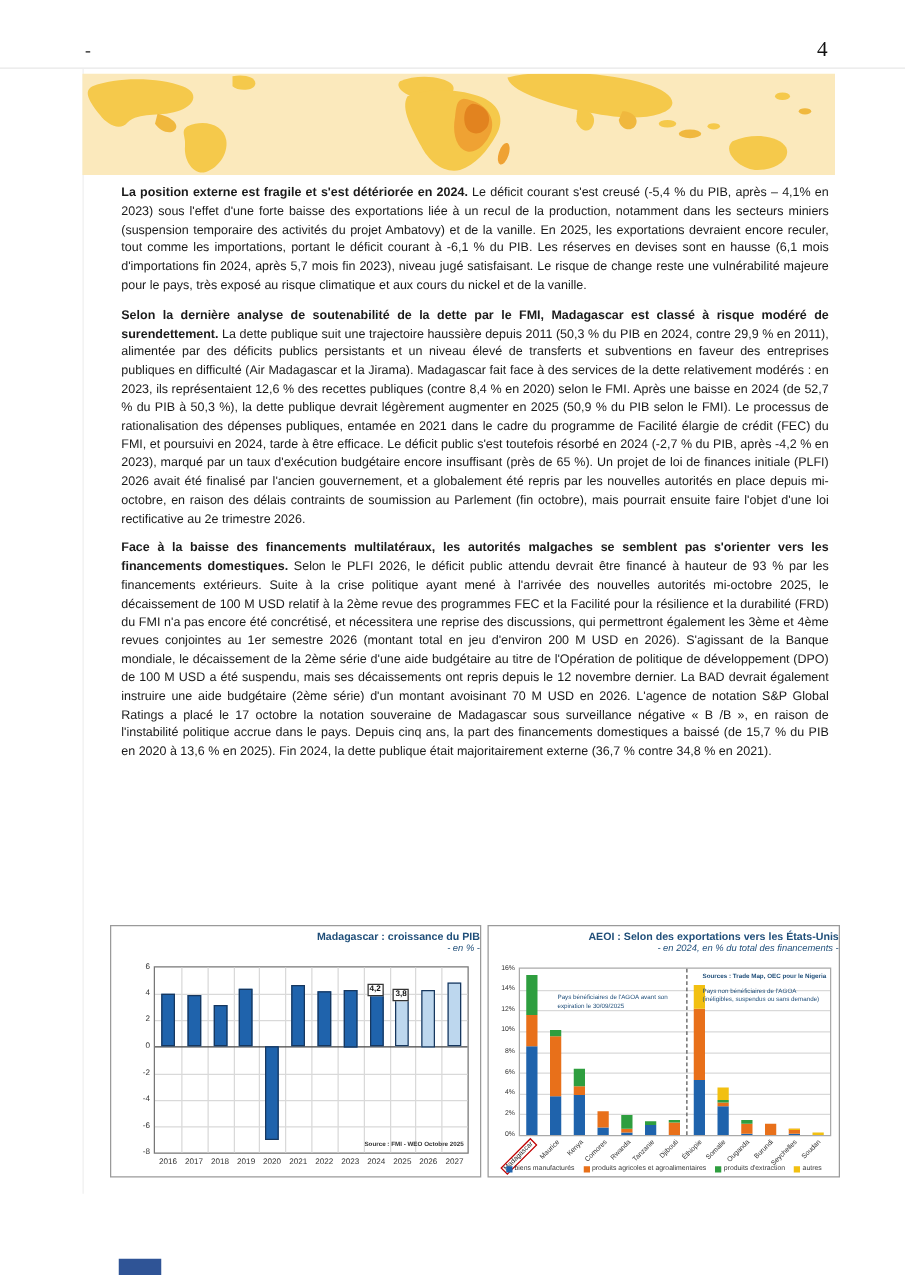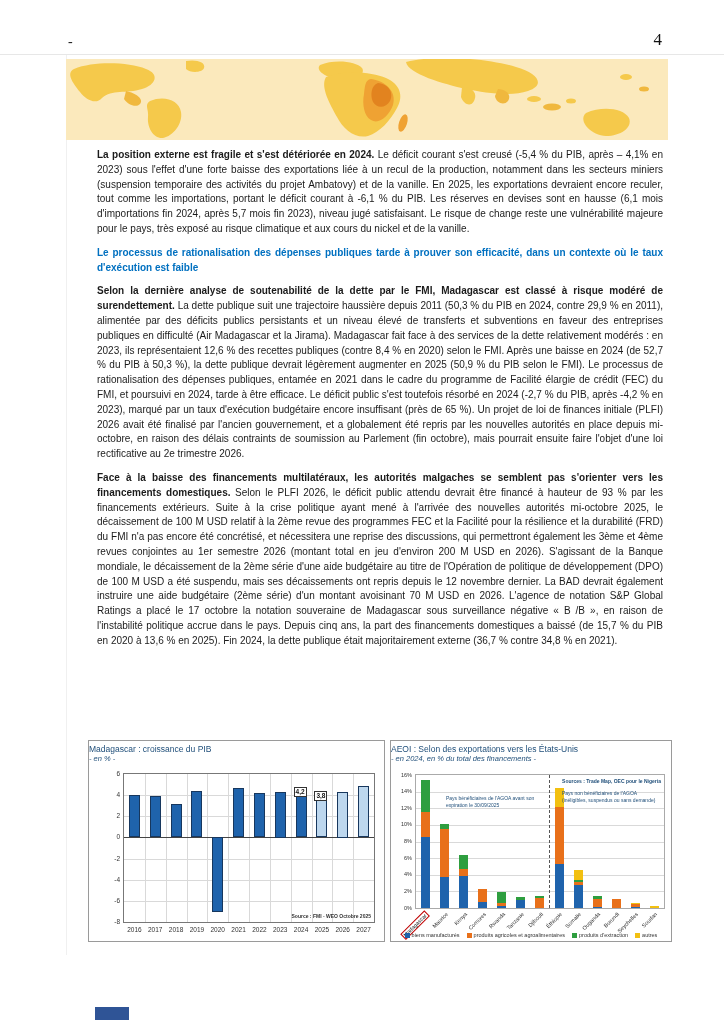--- a/index.html
+++ b/index.html
@@ -14,22 +14,22 @@
   .banner-title{position:absolute;right:9px;top:34px;text-align:right;color:#203864;font-weight:bold;
                 font-size:10.5px;line-height:13px;letter-spacing:.2px;}
   .content{position:absolute;left:97px;top:148px;width:566px;}
   .content p{margin:0 0 9px 0;font-size:10px;line-height:14.8px;text-align:justify;}
   .content .lead{font-weight:bold;}
   .blue-heading{margin:3px 0 9px 0;font-size:11px;line-height:16px;font-weight:bold;color:#0070C0;text-align:justify;}
   .charts{position:absolute;left:88px;top:740px;width:584px;height:202px;display:flex;gap:5px;}
   .chartbox{position:relative;background:#fff;border:1px solid #9a9a9a;height:200px;}
   #chartL{width:296px;}
   #chartR{width:281px;}
-  .chart-title{margin-top:3px;text-align:left;font-weight:normal;color:#1F4E79;font-size:8.5px;line-height:10px;}
-  .chart-subtitle{text-align:left;color:#1F4E79;font-size:7.5px;line-height:9px;font-style:italic;}
+  .chart-title{margin-top:3px;text-align:right;font-weight:bold;color:#1F4E79;font-size:8.5px;line-height:10px;}
+  .chart-subtitle{text-align:right;color:#1F4E79;font-size:7.5px;line-height:9px;font-style:italic;}
   .plot{position:absolute;background:#fff;border:1px solid #777;}
   #plotL{left:34px;top:32px;width:250px;height:148px;}
   #plotR{left:24px;top:33px;width:248px;height:133px;border-color:#aaa;}
   .gridH{position:absolute;left:0;width:100%;border-top:1px solid #d9d9d9;}
   .gridV{position:absolute;top:0;height:100%;border-left:1px solid #d9d9d9;}
   .zero-line{position:absolute;left:0;width:100%;border-top:1px solid #444;}
   .ytick{position:absolute;text-align:right;font-size:6.5px;color:#333;}
   .xtick{position:absolute;text-align:center;font-size:6.5px;color:#333;}
   .bar{position:absolute;border:1px solid #17375E;box-sizing:border-box;}
   .bar-label{position:absolute;background:#fff;border:1px solid #333;font-size:6.5px;font-weight:bold;
@@ -84,21 +84,20 @@
       <ellipse cx="505" cy="42" rx="5" ry="2.5" fill="#F5C94B"></ellipse>
       <ellipse cx="560" cy="18" rx="6" ry="3" fill="#F5C94B"></ellipse>
       <ellipse cx="578" cy="30" rx="5" ry="2.5" fill="#F0B83E"></ellipse>
 
       <path d="M520,54 C536,47 557,49 563,59 C567,69 554,77 540,77 C526,77 511,62 520,54 Z" fill="#F5C94B"></path>
     </svg>
   </div>
 
   <div class="content">
     <p><span class="lead">La position externe est fragile et s'est détériorée en 2024.</span><span> Le déficit courant s'est creusé (-5,4 % du PIB, après – 4,1% en 2023) sous l'effet d'une forte baisse des exportations liée à un recul de la production, notamment dans les secteurs miniers (suspension temporaire des activités du projet Ambatovy) et de la vanille. En 2025, les exportations devraient encore reculer, tout comme les importations, portant le déficit courant à -6,1 % du PIB. Les réserves en devises sont en hausse (6,1 mois d'importations fin 2024, après 5,7 mois fin 2023), niveau jugé satisfaisant. Le risque de change reste une vulnérabilité majeure pour le pays, très exposé au risque climatique et aux cours du nickel et de la vanille.</span></p>
-    <p class="blue-heading">Le processus de rationalisation des dépenses publiques tarde à prouver son efficacité, dans un contexte où le taux d'exécution est faible</p>
     <p><span class="lead">Selon la dernière analyse de soutenabilité de la dette par le FMI, Madagascar est classé à risque modéré de surendettement.</span><span> La dette publique suit une trajectoire haussière depuis 2011 (50,3 % du PIB en 2024, contre 29,9 % en 2011), alimentée par des déficits publics persistants et un niveau élevé de transferts et subventions en faveur des entreprises publiques en difficulté (Air Madagascar et la Jirama). Madagascar fait face à des services de la dette relativement modérés : en 2023, ils représentaient 12,6 % des recettes publiques (contre 8,4 % en 2020) selon le FMI. Après une baisse en 2024 (de 52,7 % du PIB à 50,3 %), la dette publique devrait légèrement augmenter en 2025 (50,9 % du PIB selon le FMI). Le processus de rationalisation des dépenses publiques, entamée en 2021 dans le cadre du programme de Facilité élargie de crédit (FEC) du FMI, et poursuivi en 2024, tarde à être efficace. Le déficit public s'est toutefois résorbé en 2024 (-2,7 % du PIB, après -4,2 % en 2023), marqué par un taux d'exécution budgétaire encore insuffisant (près de 65 %). Un projet de loi de finances initiale (PLFI) 2026 avait été finalisé par l'ancien gouvernement, et a globalement été repris par les nouvelles autorités en place depuis mi-octobre, en raison des délais contraints de soumission au Parlement (fin octobre), mais pourrait ensuite faire l'objet d'une loi rectificative au 2e trimestre 2026.</span></p>
     <p><span class="lead">Face à la baisse des financements multilatéraux, les autorités malgaches se semblent pas s'orienter vers les financements domestiques.</span><span> Selon le PLFI 2026, le déficit public attendu devrait être financé à hauteur de 93 % par les financements extérieurs. Suite à la crise politique ayant mené à l'arrivée des nouvelles autorités mi-octobre 2025, le décaissement de 100 M USD relatif à la 2ème revue des programmes FEC et la Facilité pour la résilience et la durabilité (FRD) du FMI n'a pas encore été concrétisé, et nécessitera une reprise des discussions, qui permettront également les 3ème et 4ème revues conjointes au 1er semestre 2026 (montant total en jeu d'environ 200 M USD en 2026). S'agissant de la Banque mondiale, le décaissement de la 2ème série d'une aide budgétaire au titre de l'Opération de politique de développement (DPO) de 100 M USD a été suspendu, mais ses décaissements ont repris depuis le 12 novembre dernier. La BAD devrait également instruire une aide budgétaire (2ème série) d'un montant avoisinant 70 M USD en 2026. L'agence de notation S&amp;P Global Ratings a placé le 17 octobre la notation souveraine de Madagascar sous surveillance négative « B /B », en raison de l'instabilité politique accrue dans le pays. Depuis cinq ans, la part des financements domestiques a baissé (de 15,7 % du PIB en 2020 à 13,6 % en 2025). Fin 2024, la dette publique était majoritairement externe (36,7 % contre 34,8 % en 2021).</span></p>
   </div>
 
   <div class="charts">
     <div class="chartbox" id="chartL">
       <div class="chart-title">Madagascar : croissance du PIB</div>
       <div class="chart-subtitle">- en % -</div>
       <div class="plot" id="plotL">
           <div class="ytick" style="left: -19px; width: 15px; top: -4px;">6</div>

